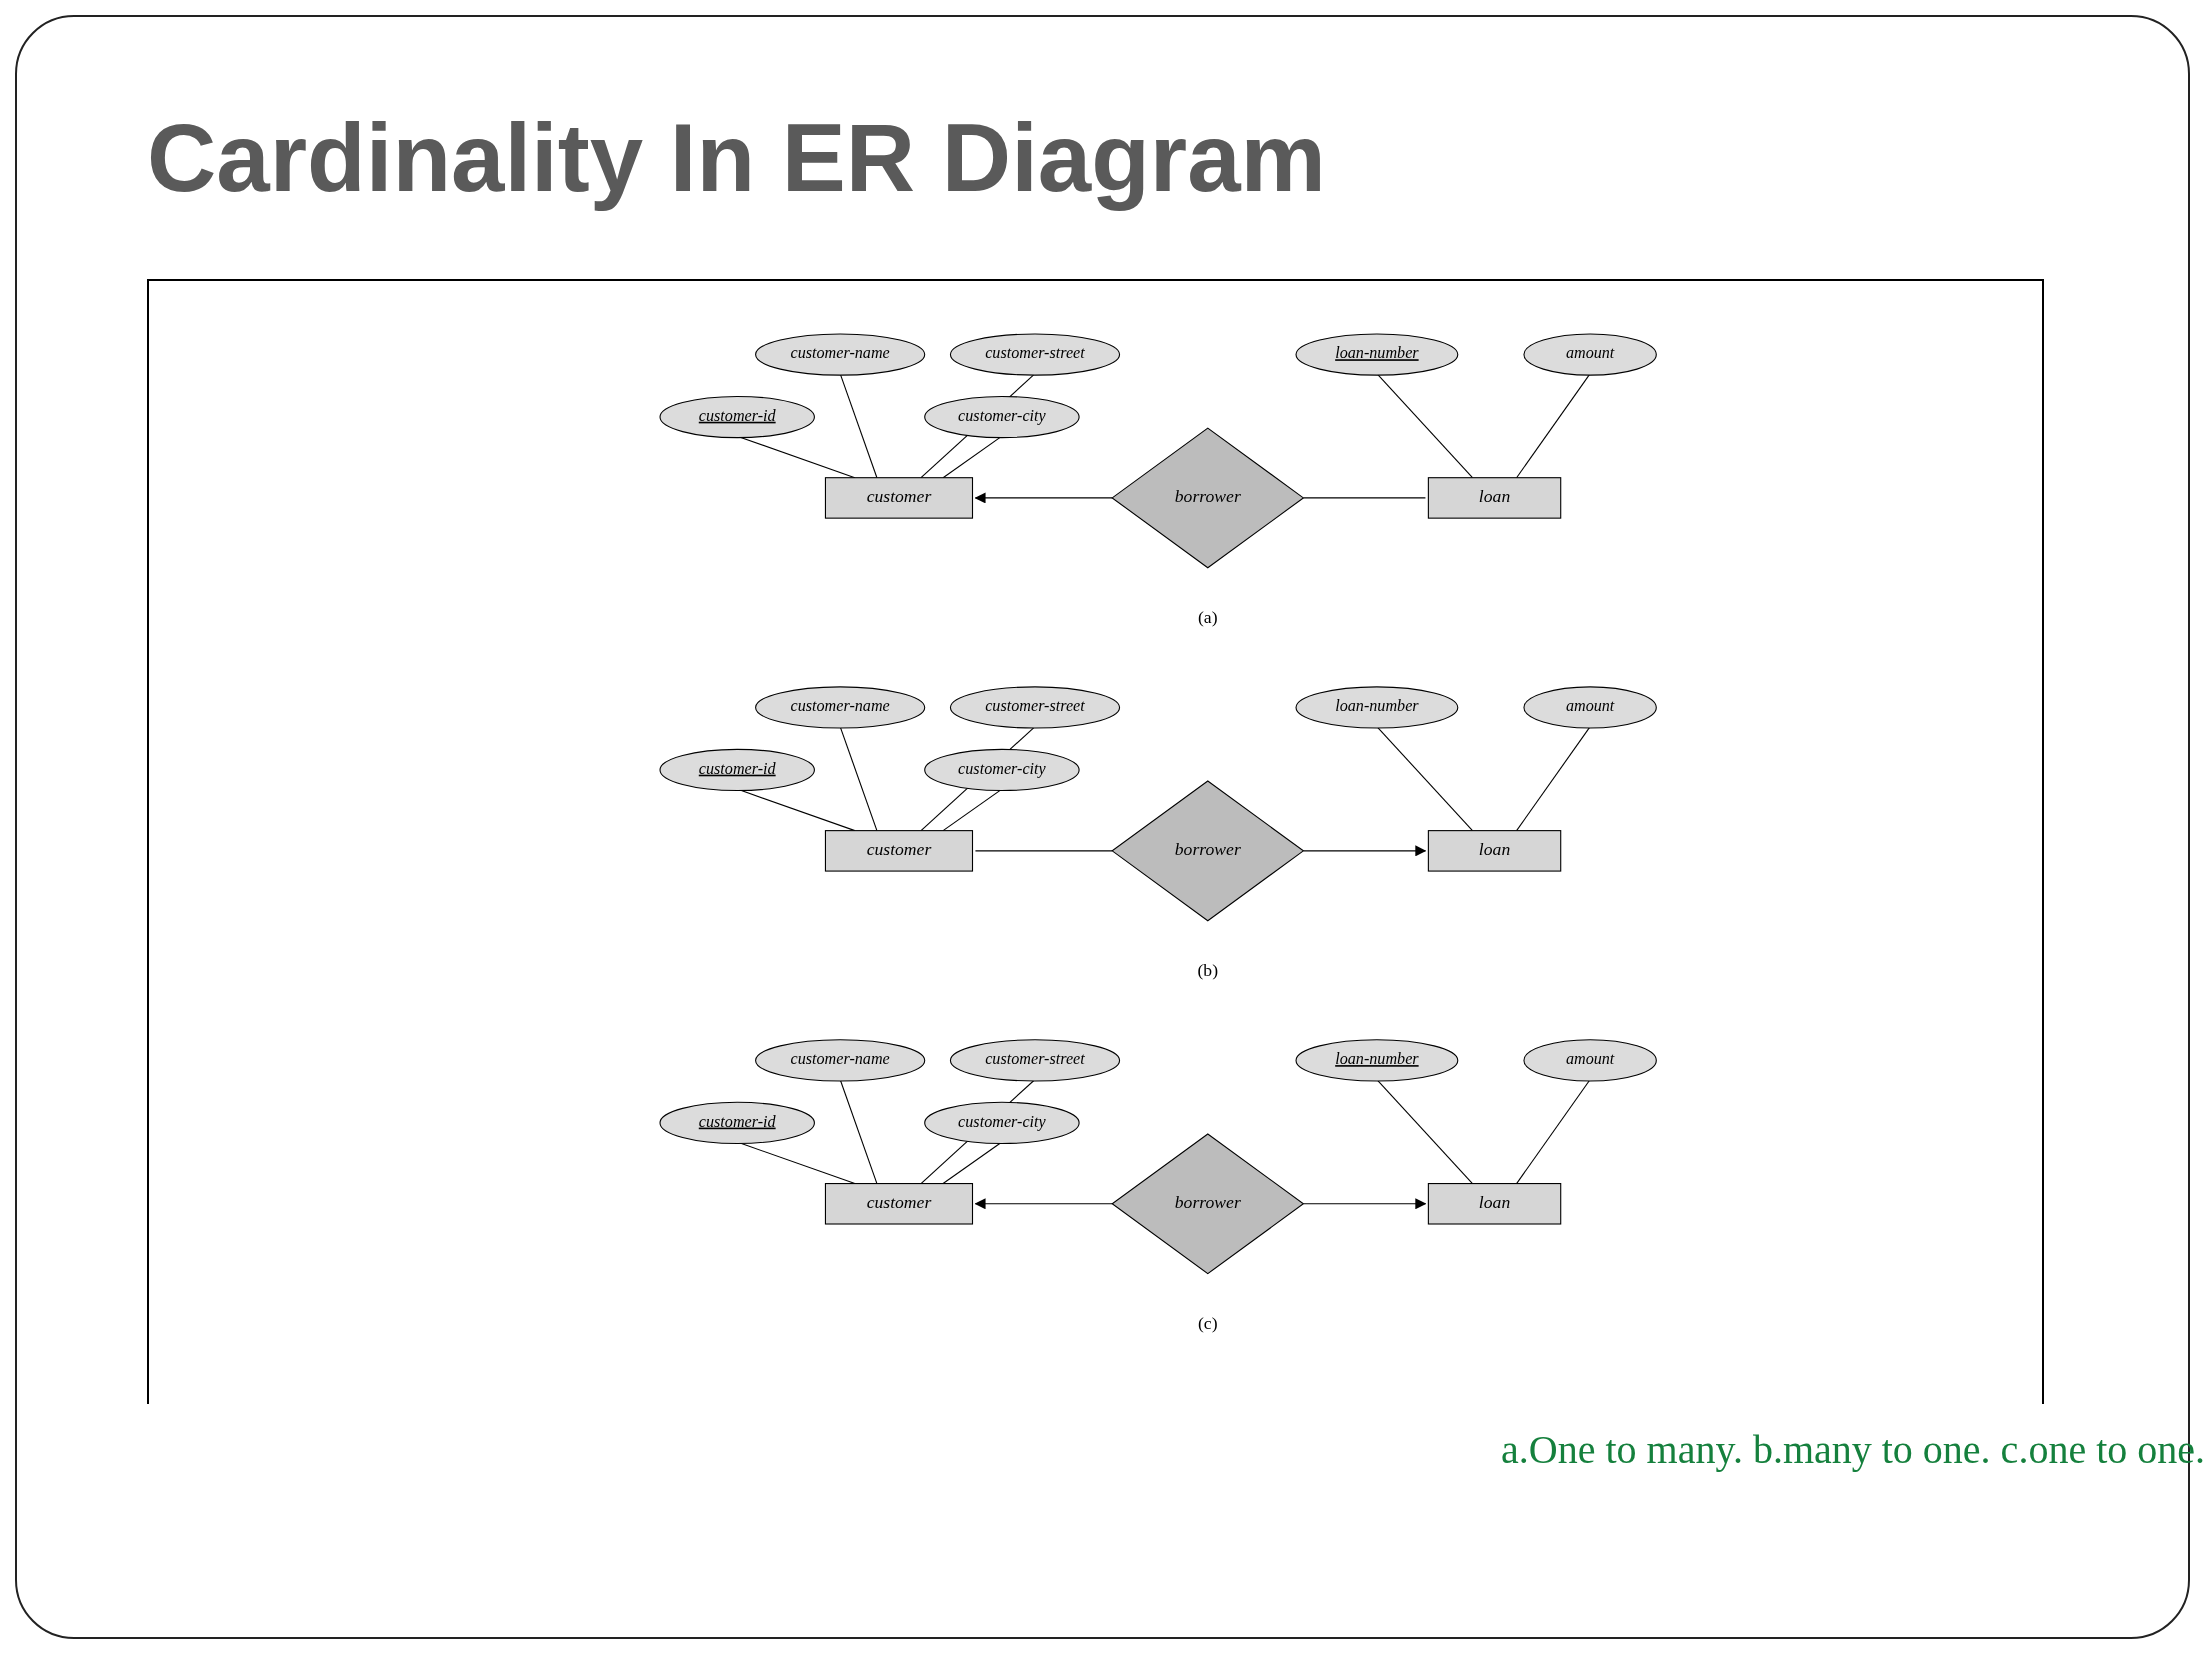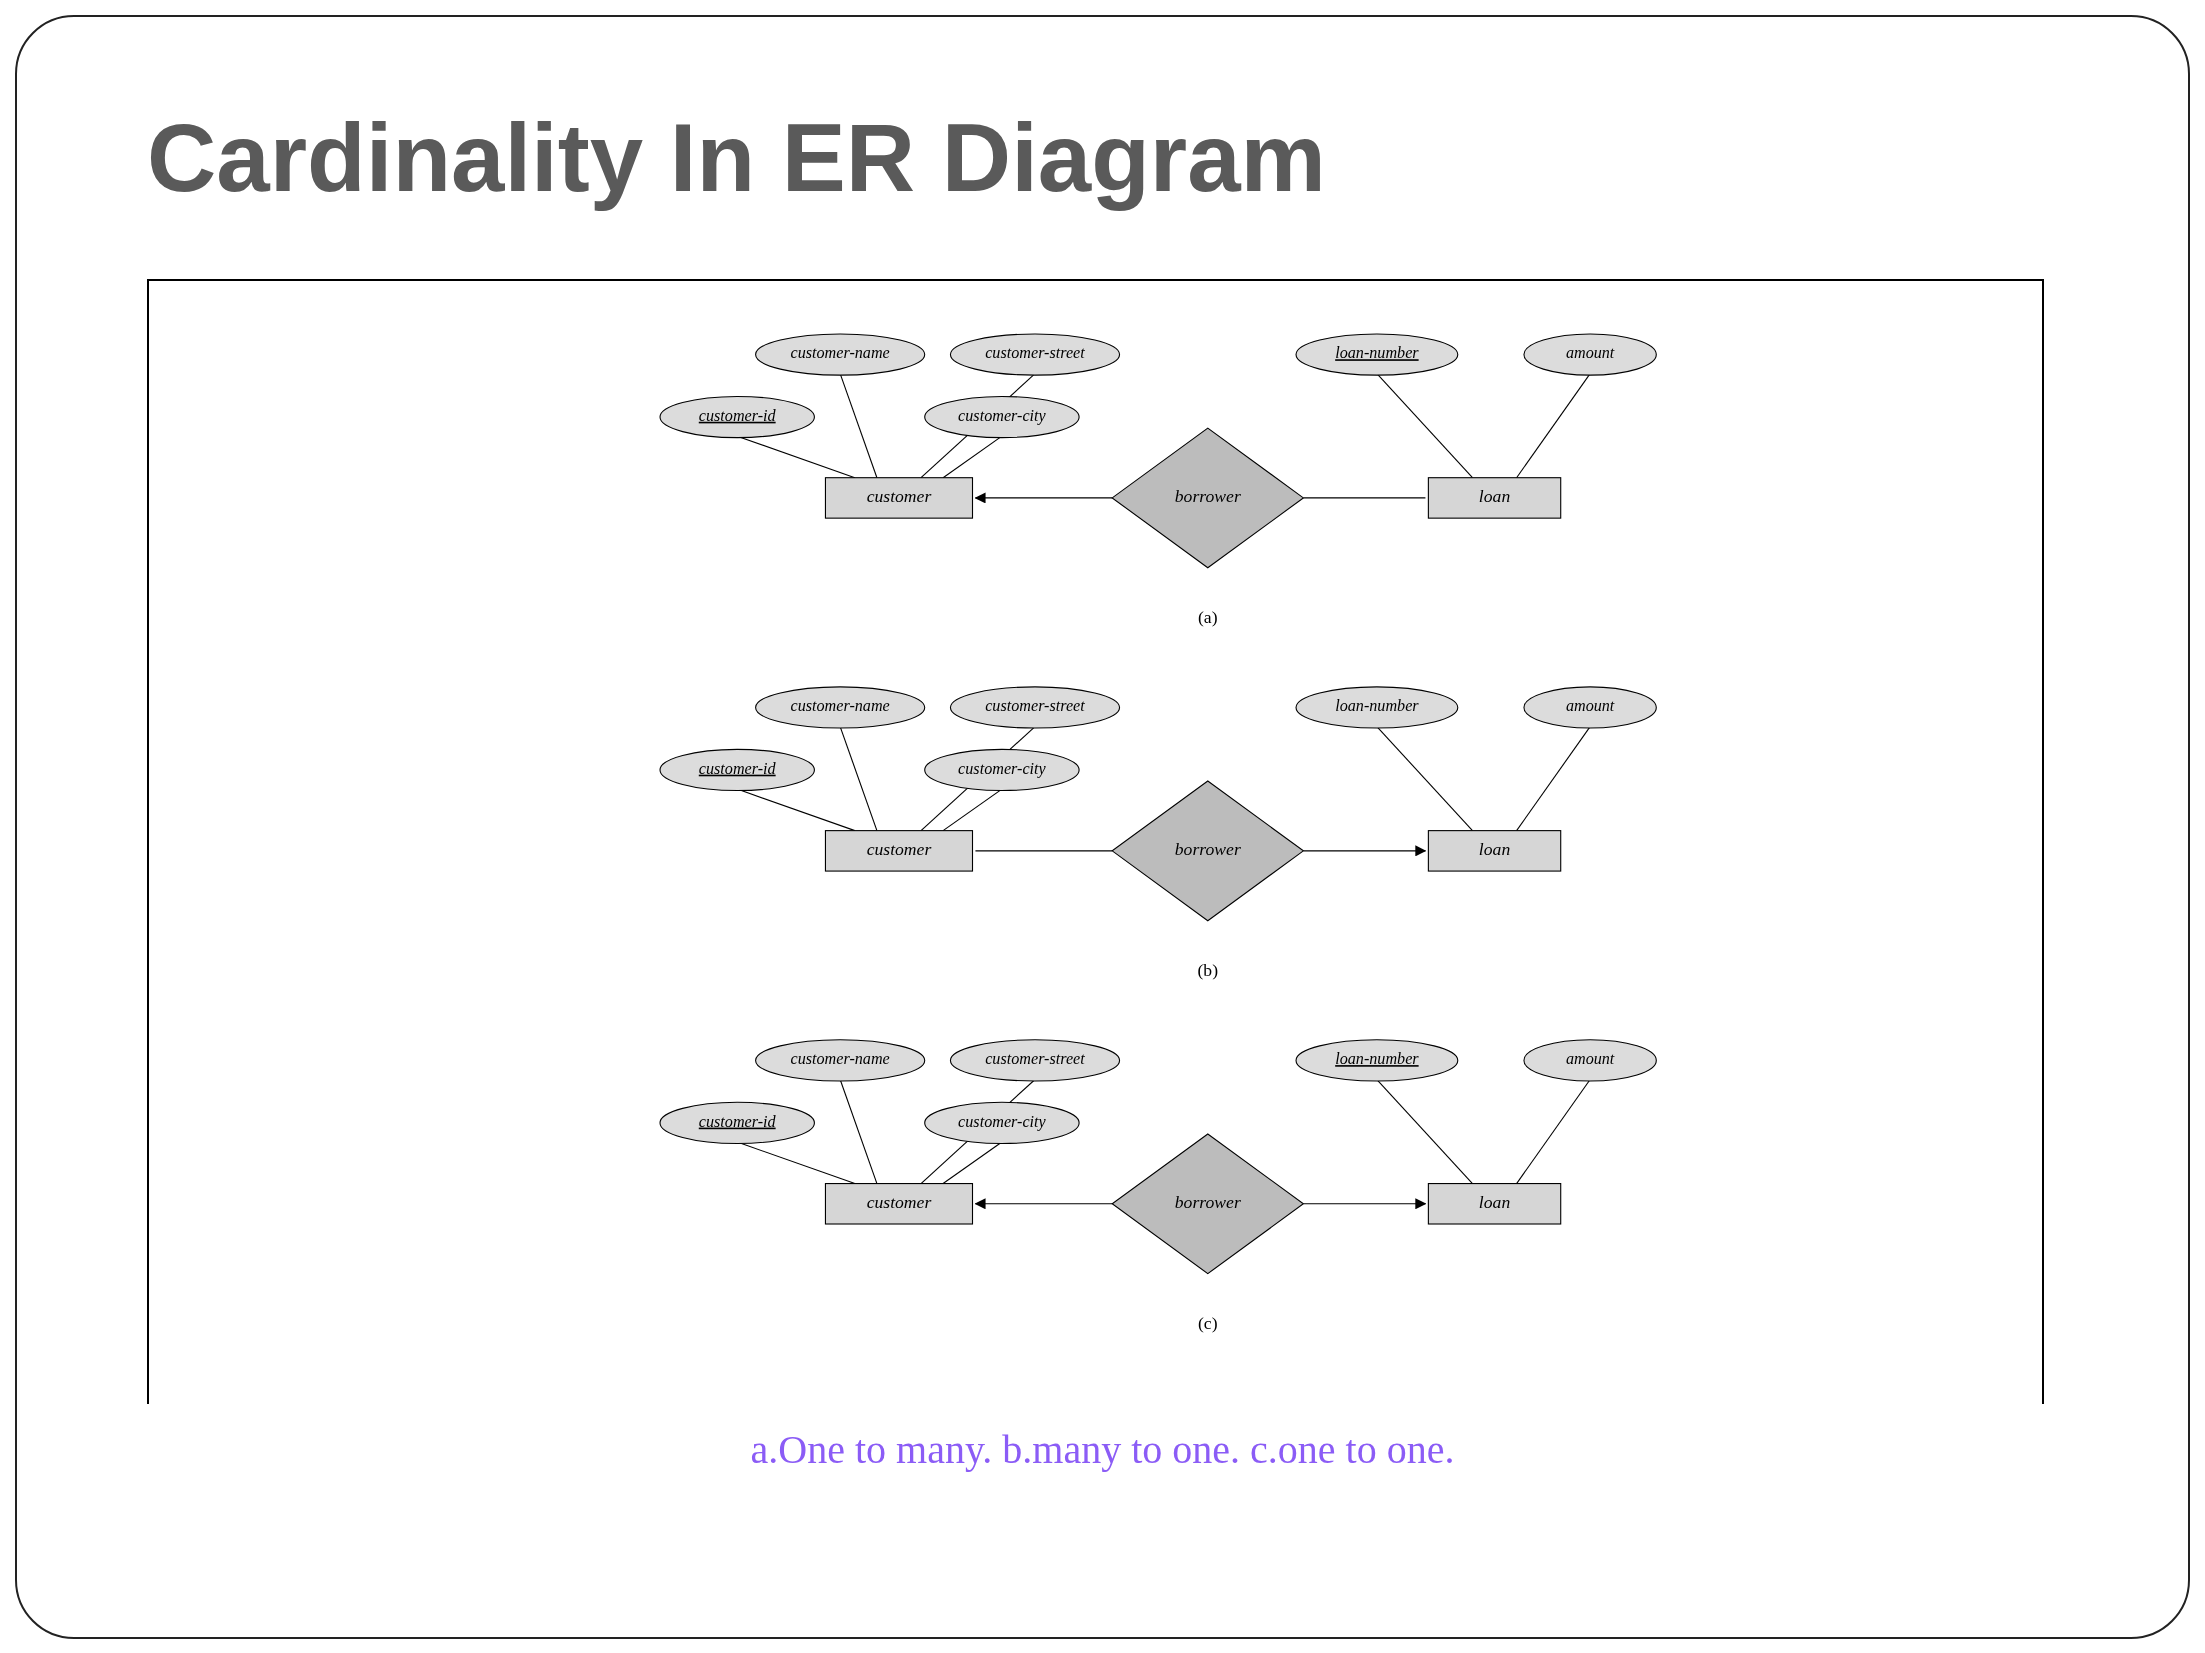--- a/index.html
+++ b/index.html
@@ -34,23 +34,23 @@
     border-top: 2.2px solid #000;
     border-left: 2.2px solid #000;
     border-right: 2.2px solid #000;
     text-align: right;
   }
   .caption {
     position: absolute;
     top: 1426px;
     left: 0;
     width: 100%;
-    text-align: center;
+    text-align: right;
     font-size: 40px;
-    color: #8b5cf6;
+    color: #15803d;
   }
   svg { display: block; }
   .entity { fill: #d6d6d6; stroke: #000; stroke-width: 1.5; }
   .attr   { fill: #dcdcdc; stroke: #000; stroke-width: 1.5; }
   .rel    { fill: #bcbcbc; stroke: #000; stroke-width: 1.5; }
   .edge   { stroke: #000; stroke-width: 1.5; fill: none; }
   .lbl    { font-family: Georgia, serif; font-style: italic; text-anchor: middle; dominant-baseline: middle; fill: #000; }
   .lbl.sm { font-size: 22px; }
   .lbl.md { font-size: 24px; }
   .lbl.tag{ font-style: normal; font-size: 24px; }

